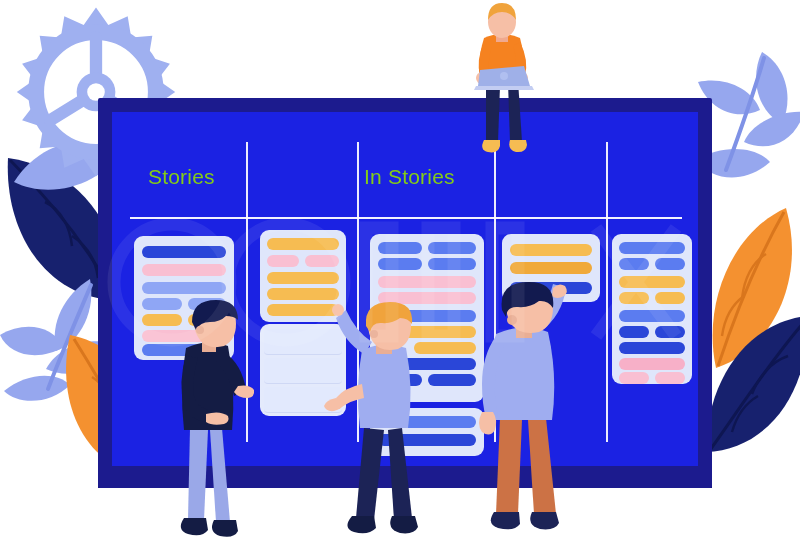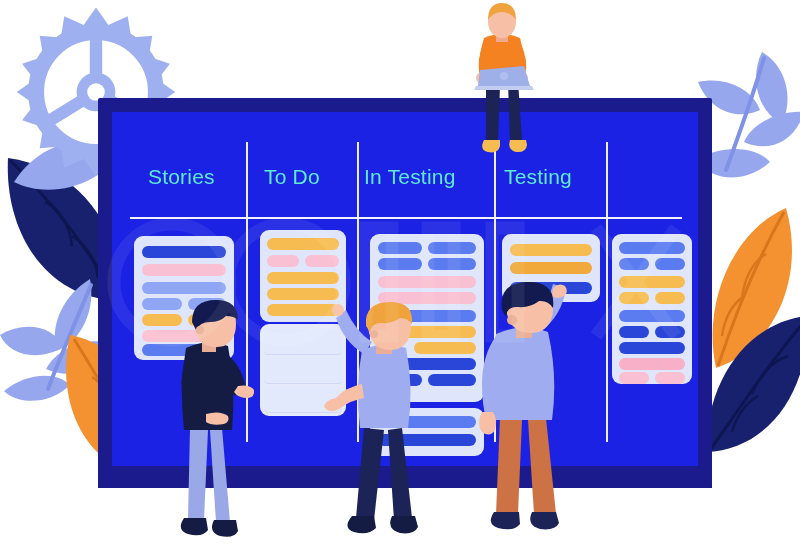--- a/index.html
+++ b/index.html
@@ -31,21 +31,21 @@
   }
   .board-shadowband {
     position:absolute; left:98px; top:455px; width:614px; height:33px;
     background:#15157f;
   }
 
   
   .hdr-row { position: absolute; left: 0; top: 42px; width: 586px; height: 58px; }
   .hdr-col {
     position: absolute; top: 0; height: 46px;
-    color: #5eead4; font-size: 21px; line-height: 46px;
+    color: #84cc16; font-size: 21px; line-height: 46px;
     white-space: nowrap; letter-spacing: .2px;
   }
   .vdiv { position: absolute; top: 30px; width: 2px; height: 300px; background: #ffffff; opacity: .92; }
   .hline { position: absolute; left: 18px; top: 105px; width: 552px; height: 2px; background: #ffffff; opacity: .95; }
 
   
   .card {
     position: absolute;
     background: #dfe6fb;
     border-radius: 9px;
@@ -146,23 +146,21 @@
     </svg>
   </div>
 
   <div class="board-shadowband"></div>
 
   <div class="board-frame">
     <div class="board-inner">
 
       <div class="hdr-row">
         <div class="hdr-col" style="left:36px;">Stories</div>
-        <div class="hdr-col" style="left:152px;">To Do</div>
-        <div class="hdr-col" style="left:252px;">In Testing</div>
-        <div class="hdr-col" style="left:392px;">Testing</div>
+        <div class="hdr-col" style="left:252px;">In Stories</div>
       </div>
 
       <div class="vdiv" style="left:134px;"></div>
       <div class="vdiv" style="left:245px;"></div>
       <div class="vdiv" style="left:382px;"></div>
       <div class="vdiv" style="left:494px;"></div>
       <div class="hline"></div>
 
       <div class="card" style="left:22px; top:124px; width:100px; height:124px;">
         <div class="bar" style="left:8px;  top:10px; width:84px; background:#2a46d8;"></div>

